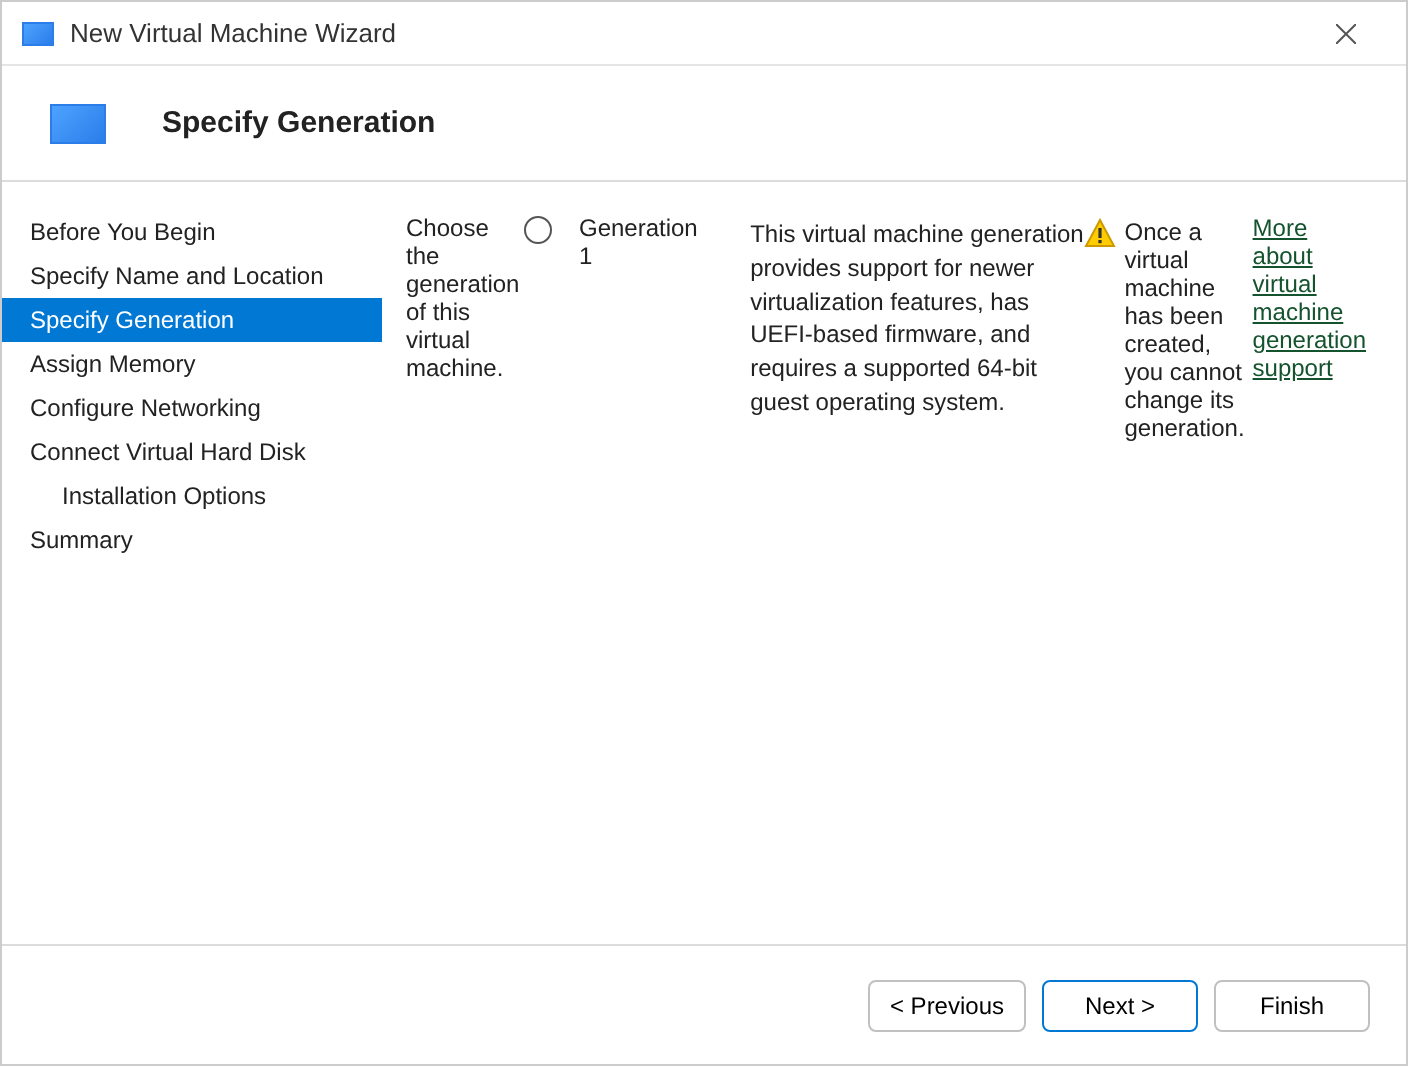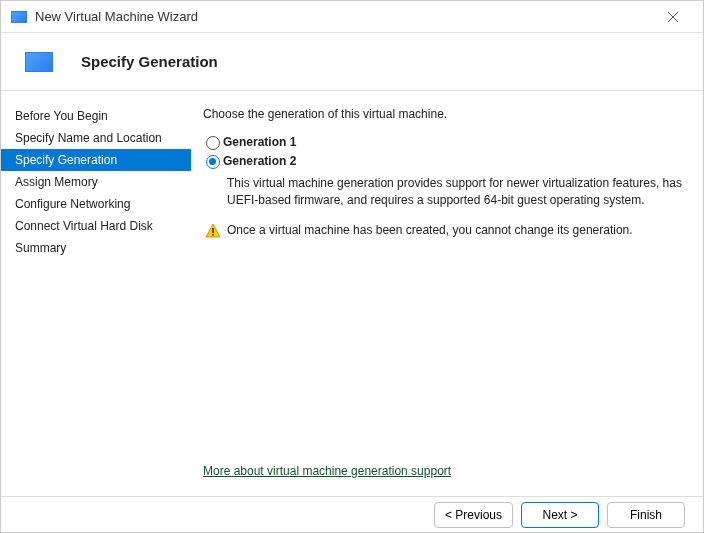--- a/index.html
+++ b/index.html
@@ -86,21 +86,21 @@
       padding-left: 30px;
     }
     .sidebar-item.active {
       background: #0078d4;
       color: #ffffff;
     }
     .content {
       flex: 1;
       padding: 16px 20px 10px 12px;
       display: flex;
-      flex-direction: column;
+      flex-direction: row;
       color: #222222;
     }
     .intro {
       margin-bottom: 14px;
     }
     .option {
       display: flex;
       margin-bottom: 4px;
     }
     .radio-box {
@@ -125,22 +125,21 @@
       content: "";
       position: absolute;
       top: 2px;
       left: 2px;
       width: 7px;
       height: 7px;
       background: #0078d4;
       border-radius: 50%;
     }
     .option-label {
-      margin-left: 0;
-      font-weight: bold;
+      margin-left: 12px;
     }
     .option-desc {
       margin: 2px 0 12px 24px;
       line-height: 1.4;
     }
     .warning {
       display: flex;
       margin-top: 2px;
     }
     .warning-icon {
@@ -155,21 +154,21 @@
     .spacer {
       flex: 1;
     }
     .more-link {
       color: #14532d;
       text-decoration: underline;
       margin-bottom: 8px;
       cursor: default;
     }
     .footer {
-      height: 36px;
+      height: 60px;
       display: flex;
       align-items: center;
       justify-content: flex-end;
       padding: 0 18px;
       gap: 8px;
       border-top: 1px solid #dcdcdc;
     }
     .btn {
       min-width: 78px;
       height: 26px;
@@ -206,39 +205,34 @@
 </div>
 
 <div class="body">
   <div class="sidebar" id="sidebar">
       <div class="sidebar-item">Before You Begin</div>
       <div class="sidebar-item">Specify Name and Location</div>
       <div class="sidebar-item active">Specify Generation</div>
       <div class="sidebar-item">Assign Memory</div>
       <div class="sidebar-item">Configure Networking</div>
       <div class="sidebar-item">Connect Virtual Hard Disk</div>
+      <div class="sidebar-item indent">Installation Options</div>
       <div class="sidebar-item">Summary</div>
     </div>
 
   <div class="content">
     <div class="intro">Choose the generation of this virtual machine.</div>
 
     <div class="option">
       <span class="radio-box">
         <span class="radio"></span>
       </span>
       <span class="option-label">Generation 1</span>
     </div>
 
-    <div class="option">
-      <span class="radio-box">
-        <span class="radio selected"></span>
-      </span>
-      <span class="option-label">Generation 2</span>
-    </div>
     <div class="option-desc">This virtual machine generation provides support for newer virtualization features, has UEFI-based firmware, and requires a supported 64-bit guest operating system.</div>
 
     <div class="warning">
       <span class="warning-icon">
         <svg width="16" height="16" viewBox="0 0 16 16">
           <polygon points="8,1 15,14 1,14" fill="#ffcc00" stroke="#cc9900" stroke-width="1"></polygon>
           <rect x="7.2" y="5" width="1.6" height="5" fill="#333"></rect>
           <rect x="7.2" y="11" width="1.6" height="1.6" fill="#333"></rect>
         </svg>
       </span>

